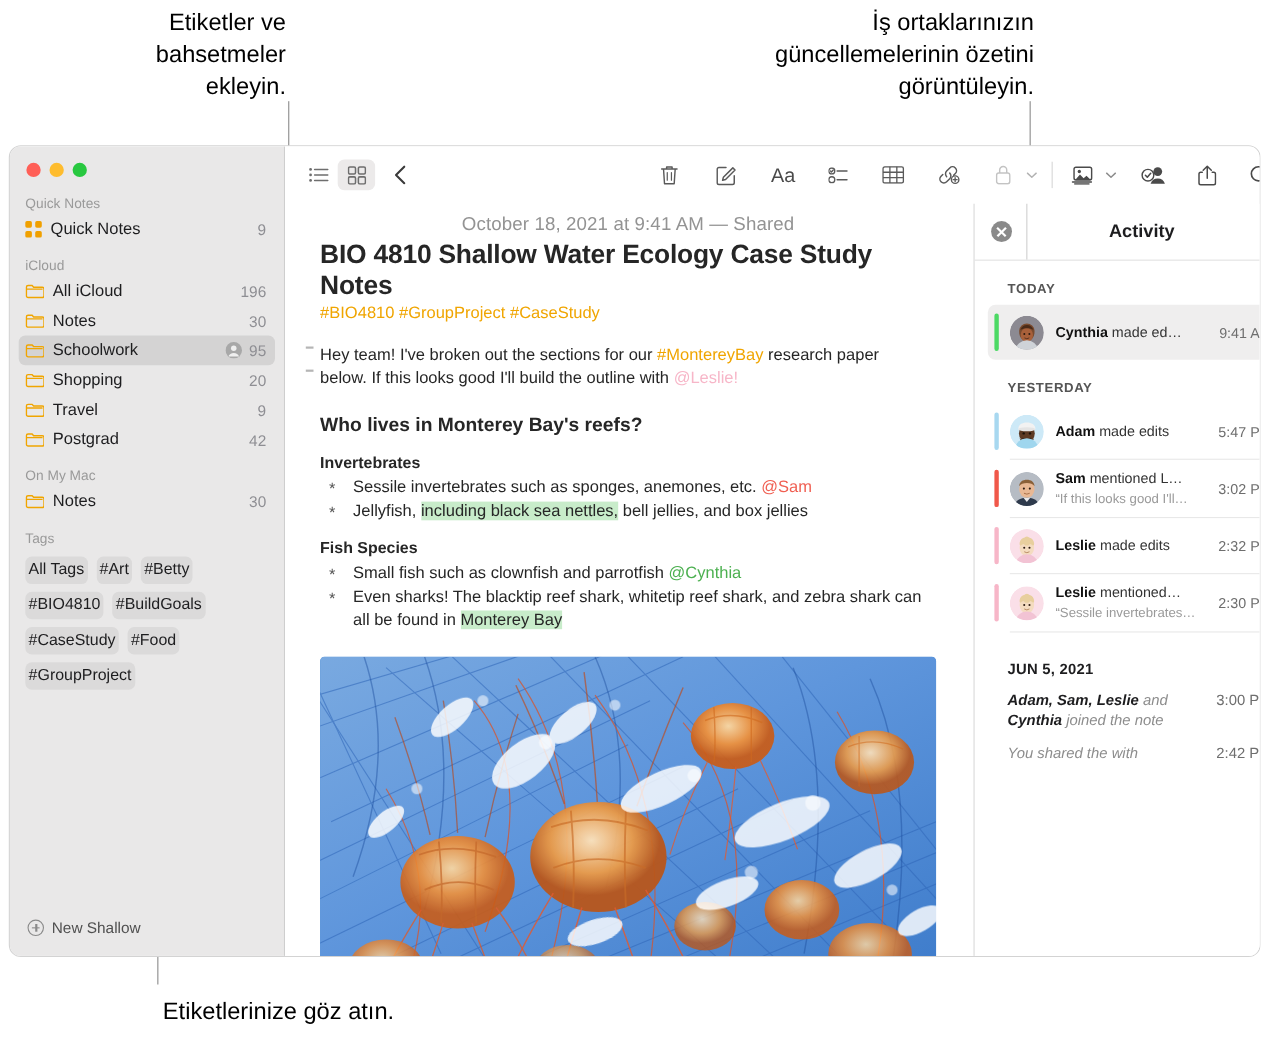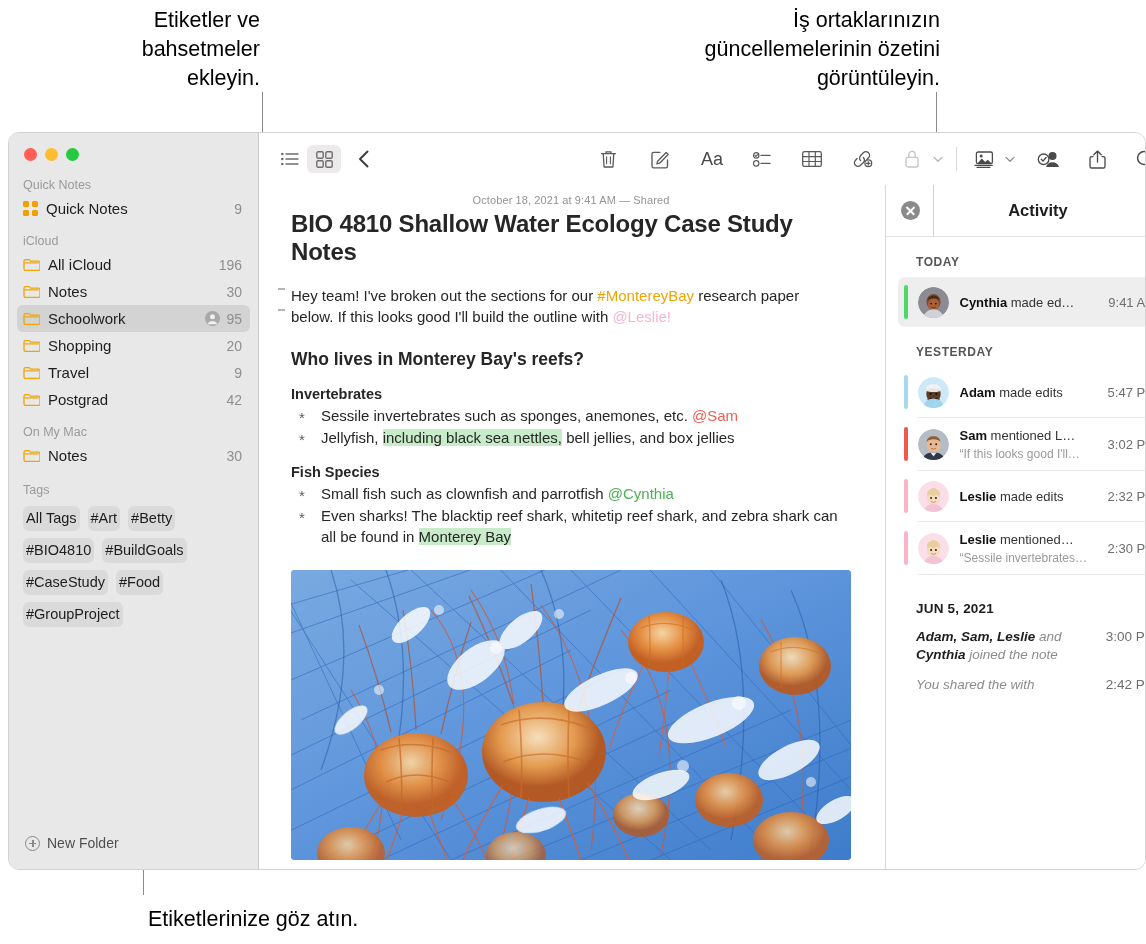--- a/index.html
+++ b/index.html
@@ -147,21 +147,21 @@
   .chev-small { margin-left: 1px; color: #9b9b9b; }
 
   .note-area {
     flex: 1; display: flex; overflow: hidden;
   }
   .note-body {
     flex: 1; padding: 0 34px 0 32px; overflow: hidden;
     position: relative;
   }
   .note-date {
-    text-align: center; font-size: 11px; color: #939393;
+    text-align: center; font-size: 17px; color: #939393;
     padding-top: 9px; letter-spacing: .1px;
   }
   .note-title {
     font-size: 24px; font-weight: bold; color: #262626;
     margin-top: 4px; letter-spacing: -.2px;
   }
   .note-tags-line {
     font-size: 15px; color: #f0a500; margin-top: 2px;
   }
   .note-para {
@@ -422,21 +422,21 @@
         <span class="tag">#BIO4810</span>
         <span class="tag">#BuildGoals</span>
         <span class="tag">#CaseStudy</span>
         <span class="tag">#Food</span>
         <span class="tag">#GroupProject</span>
       </div>
     </div>
 
     <div class="new-folder">
       <span class="plus-circle"></span>
-      <span>New Folder</span>
+      <span>New Shallow</span>
     </div>
   </div>
 
   <div class="main">
 
     <div class="toolbar">
       <div class="tb-btn">
         <svg width="18" height="14" viewBox="0 0 18 14">
             <circle cx="1.3" cy="2" r="1.3" fill="#6e6e6e"></circle>
             <circle cx="1.3" cy="7" r="1.3" fill="#6e6e6e"></circle>
@@ -544,20 +544,21 @@
             <path d="M12.8 12.8l4.6 4.6" stroke="#4a4a4a" stroke-width="1.6" stroke-linecap="round"></path>
           </svg>
       </div>
     </div>
 
     <div class="note-area">
 
       <div class="note-body">
         <div class="note-date">October 18, 2021 at 9:41 AM — Shared</div>
         <div class="note-title">BIO 4810 Shallow Water Ecology Case Study Notes</div>
+        <div class="note-tags-line">#BIO4810 #GroupProject #CaseStudy</div>
 
         <div class="note-para">
           <span>Hey team! I've broken out the sections for our </span><span class="m-orange">#MontereyBay</span><span> research paper below. If this looks good I'll build the outline with </span><span class="m-pink">@Leslie!</span>
         </div>
 
         <div class="note-h2">Who lives in Monterey Bay's reefs?</div>
 
         <div class="note-h3">Invertebrates</div>
         <ul class="bullets">
           <li><span>Sessile invertebrates such as sponges, anemones, etc. </span><span class="m-red">@Sam</span></li>

